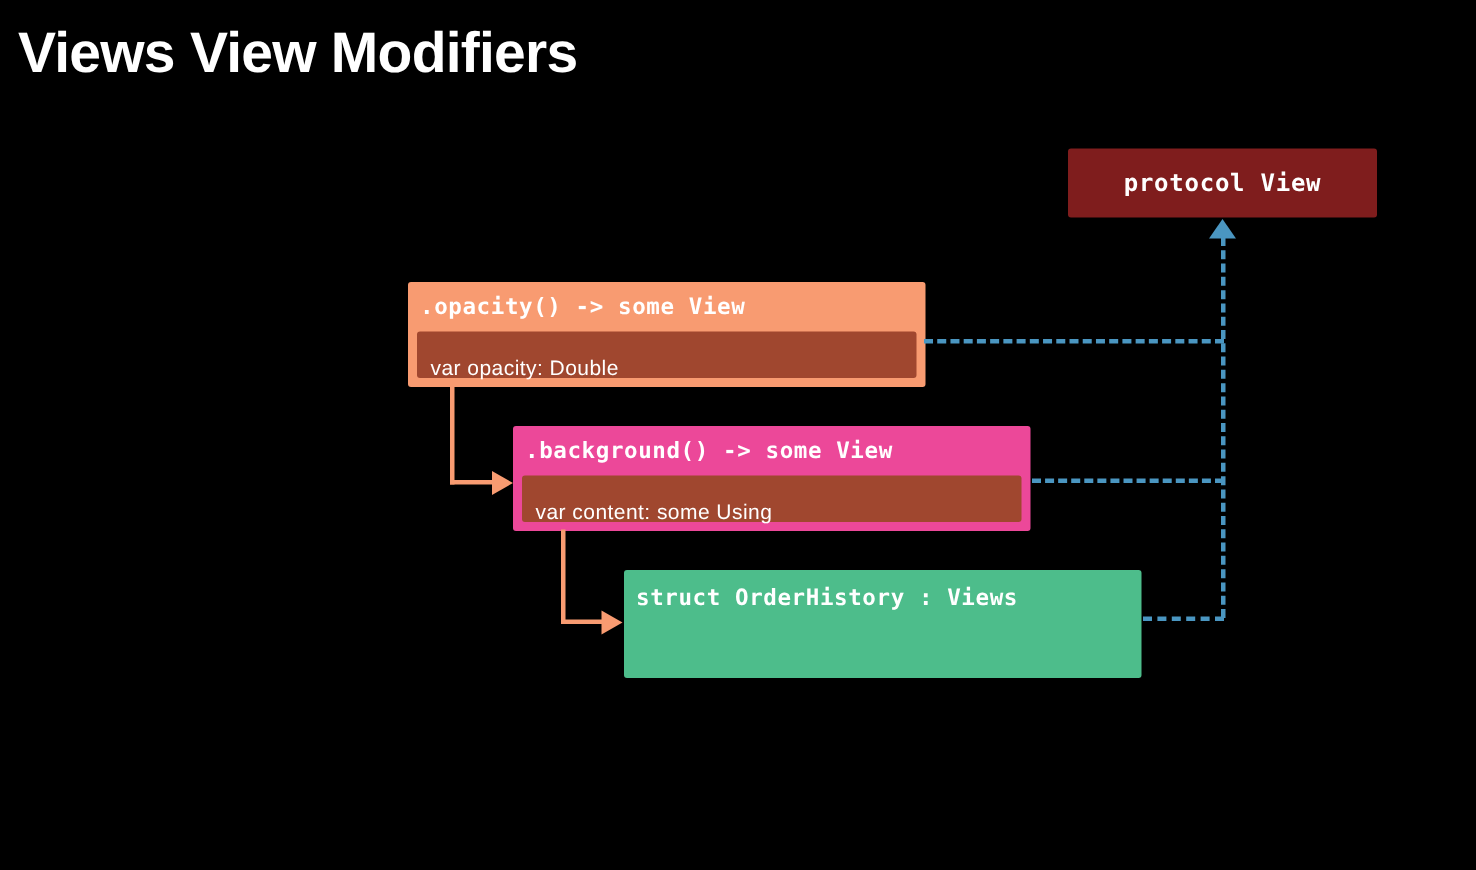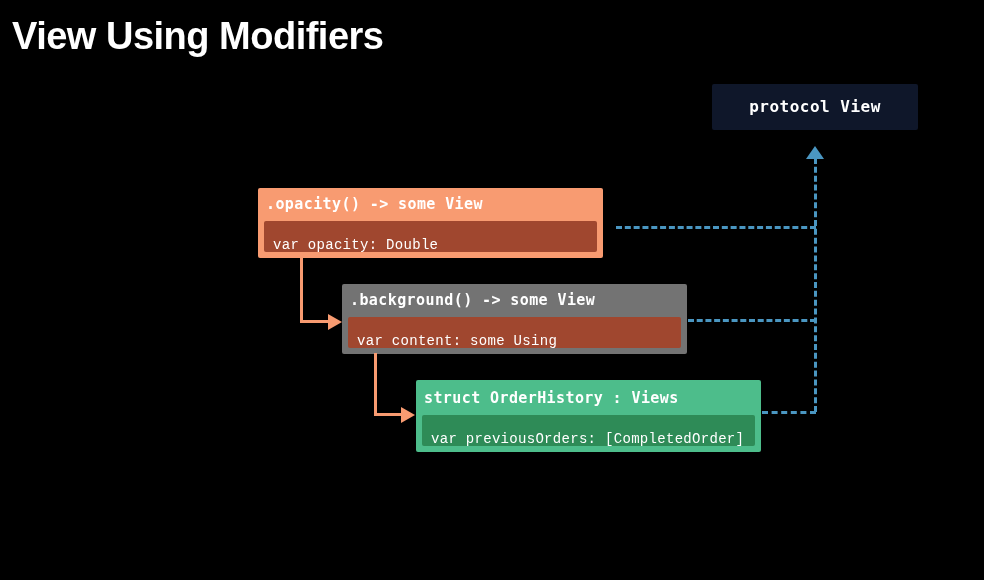--- a/index.html
+++ b/index.html
@@ -51,50 +51,50 @@
     position: absolute;
   }
   .node .node-body {
     position: absolute;
     box-sizing: border-box;
     border-radius: 2px;
     display: flex;
     align-items: center;
   }
   .node .node-body-text {
-    font-family: Liberation Mono, monospace;
+    font-family: Liberation Sans, sans-serif;
     font-weight: normal;
     color: #ffffff;
     white-space: nowrap;
     padding-left: 9px;
     margin-top: 16px;
   }
 
   
   #node-protocol {
     left: 712px;
-    top: 84px;
+    top: 99px;
     width: 206px;
     height: 46px;
-    background: #0f172a;
+    background: #7f1d1d;
   }
   #node-protocol .node-header {
     left: 0;
     top: 0;
     width: 206px;
     height: 46px;
     line-height: 46px;
     text-align: center;
     font-size: 16px;
     letter-spacing: 0.5px;
   }
 
   
   #node-opacity {
-    left: 258px;
+    left: 272px;
     top: 188px;
     width: 345px;
     height: 70px;
     background: #f89b71;
   }
   #node-opacity .node-header {
     left: 8px;
     top: 0px;
     height: 32px;
     line-height: 32px;
@@ -112,21 +112,21 @@
     font-size: 14px;
     letter-spacing: 0.3px;
   }
 
   
   #node-background {
     left: 342px;
     top: 284px;
     width: 345px;
     height: 70px;
-    background: #737373;
+    background: #ec4899;
   }
   #node-background .node-header {
     left: 8px;
     top: 0px;
     height: 32px;
     line-height: 32px;
     font-size: 15px;
     letter-spacing: 0.4px;
   }
   #node-background .node-body {
@@ -261,21 +261,21 @@
     border-top: 8px solid transparent;
     border-bottom: 8px solid transparent;
     border-left: 14px solid #f89b71;
   }
 </style>
 </head>
 <body>
 
 <div id="slide">
 
-  <div id="page-title">View Using Modifiers</div>
+  <div id="page-title">Views View Modifiers</div>
 
   <div class="node" id="node-protocol">
     <div class="node-header">protocol View</div>
   </div>
 
   <div class="node" id="node-opacity">
     <div class="node-header">.opacity() -&gt; some View</div>
     <div class="node-body">
       <span class="node-body-text">var opacity: Double</span>
     </div>
@@ -283,23 +283,20 @@
 
   <div class="node" id="node-background">
     <div class="node-header">.background() -&gt; some View</div>
     <div class="node-body">
       <span class="node-body-text">var content: some Using</span>
     </div>
   </div>
 
   <div class="node" id="node-orderhistory">
     <div class="node-header">struct OrderHistory : Views</div>
-    <div class="node-body">
-      <span class="node-body-text">var previousOrders: [CompletedOrder]</span>
-    </div>
   </div>
 
   <div class="dash-v" id="dash-vertical-spine"></div>
   <div id="dash-arrowhead"></div>
   <div class="dash-h" id="dash-opacity-to-spine"></div>
   <div class="dash-h" id="dash-background-to-spine"></div>
   <div class="dash-h" id="dash-orderhistory-to-spine"></div>
 
   <div class="solid-v" id="solid-opacity-down"></div>
   <div class="solid-h" id="solid-opacity-right"></div>

